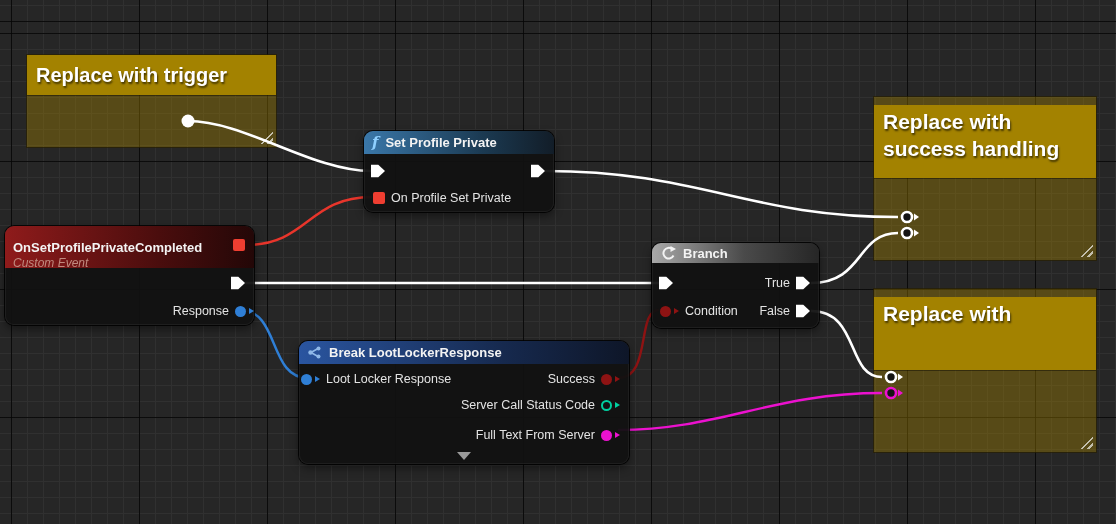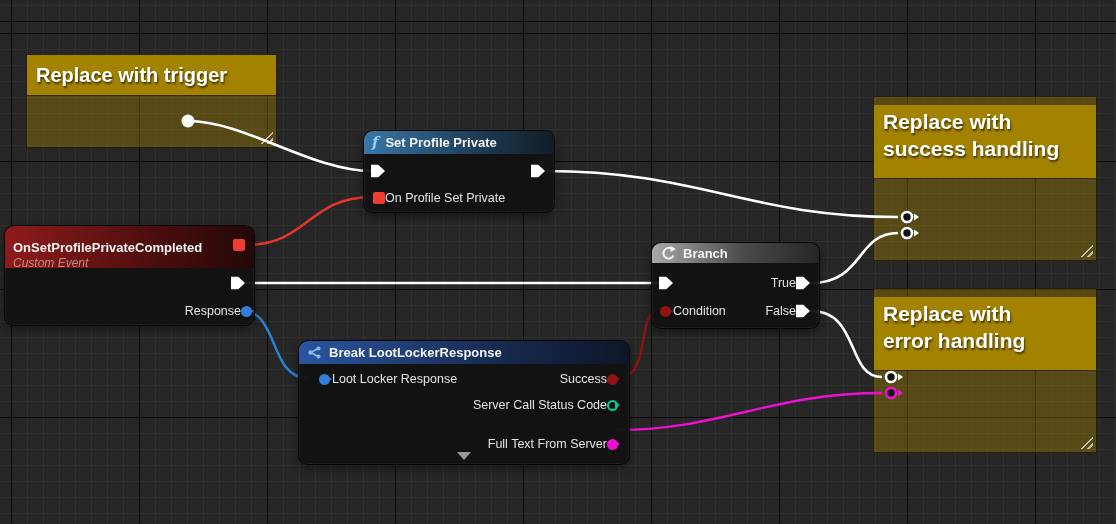--- a/index.html
+++ b/index.html
@@ -31,21 +31,21 @@
   .node-header{position:absolute;left:0;right:0;top:0;display:flex;align-items:center;
     gap:7px;padding:0 8px;border-radius:9px 9px 0 0;color:#f3f3f3;font-weight:bold;font-size:13px;}
   .hdr-func{height:23px;background:linear-gradient(to right,#3a77a9,#1b3a52 62%,#121d28);}
   .hdr-struct{height:23px;background:linear-gradient(to right,#2a55a0,#16294e 62%,#0e1628);}
   .hdr-event{height:42px;background:linear-gradient(to right,#8f1b1b,#4a0d0d 62%,#230707);align-items:flex-start;padding-top:4px;flex-direction:column;}
   .hdr-branch{height:20px;background:linear-gradient(to right,#a8a8a8,#4a4a4a 55%,#262626);}
   .evt-titles{display:flex;flex-direction:column;line-height:1.25;}
   .evt-sub{font-style:italic;font-weight:normal;font-size:12px;color:#c08a7f;}
   .f-icon{font-family:"DejaVu Serif",serif;font-style:italic;font-weight:bold;color:#8fd0ff;font-size:15px;line-height:1;}
   
-  .pin-row{position:absolute;display:flex;align-items:center;font-size:12.5px;color:#e3e3e3;white-space:nowrap;}
+  .pin-row{position:absolute;display:flex;align-items:center;gap:6px;font-size:12.5px;color:#e3e3e3;white-space:nowrap;}
   .row-right{justify-content:flex-end;}
   .exec-pin{width:14px;height:14px;background:#fff;
     clip-path:polygon(0 6%,52% 6%,100% 50%,52% 94%,0 94%);}
   .pin-dot{width:11px;height:11px;border-radius:50%;flex:none;}
   .pin-wedge{width:0;height:0;border-top:3.5px solid transparent;border-bottom:3.5px solid transparent;border-left:5px solid;flex:none;margin-left:-3px;}
   .pin-square{width:12px;height:12px;border-radius:2px;background:#ef3e31;flex:none;}
   .dot-blue{background:#2f7fd6;}        .wedge-blue{border-left-color:#2f7fd6;}
   .dot-darkred{background:#8e1313;}     .wedge-darkred{border-left-color:#8e1313;}
   .dot-teal{background:transparent;border:2.5px solid #00cf9f;width:11px;height:11px;} .wedge-teal{border-left-color:#00cf9f;}
   .dot-magenta{background:#ec11cf;}     .wedge-magenta{border-left-color:#ec11cf;}
@@ -67,21 +67,20 @@
     <div class="bp-comment-header hdr-21" style="height:73px;">
       <div>Replace with</div>
       <div>success handling</div>
     </div>
     <div class="resize-handle"></div>
   </div>
 
   <div class="bp-comment" style="left:874px;top:289px;width:222px;height:163px;">
     <div class="bp-comment-header hdr-21" style="height:73px;">
       <div>Replace with</div>
-      <div>error handling</div>
     </div>
     <div class="resize-handle"></div>
   </div>
 
   <svg class="wires" width="1116" height="524">
 
     <path d="M188,121 C245,121 312,171 371,171" stroke="#ffffff" stroke-width="2.6" fill="none"></path>
 
     <path d="M246,245 C308,245 308,197 372,197" stroke="#e8352b" stroke-width="2.4" fill="none"></path>
 
@@ -190,36 +189,36 @@
   <div class="bp-node" style="left:299px;top:341px;width:330px;height:123px;">
     <div class="node-header hdr-struct">
       <svg width="15" height="13">
         <path d="M4 6.5 L11 2.5 M4 6.5 L11 10.5" stroke="#8fb8e8" stroke-width="1.6" fill="none"></path>
         <circle cx="3.5" cy="6.5" r="2.2" fill="#8fb8e8"></circle>
         <circle cx="11.5" cy="2.5" r="2" fill="#8fb8e8"></circle>
         <circle cx="11.5" cy="10.5" r="2" fill="#8fb8e8"></circle>
       </svg>
       <span>Break LootLockerResponse</span>
     </div>
-    <div class="pin-row" style="left:20px;top:31px;">
+    <div class="pin-row" style="left:2px;top:31px;">
       <span class="pin-dot dot-blue"></span>
         <span class="pin-wedge wedge-blue"></span>
       <span>Loot Locker Response</span>
     </div>
     <div class="pin-row row-right" style="right:9px;top:31px;">
       <span>Success</span>
       <span class="pin-dot dot-darkred"></span>
         <span class="pin-wedge wedge-darkred"></span>
     </div>
     <div class="pin-row row-right" style="right:9px;top:57px;">
       <span>Server Call Status Code</span>
       <span class="pin-dot dot-teal"></span>
         <span class="pin-wedge wedge-teal"></span>
     </div>
-    <div class="pin-row row-right" style="right:9px;top:96px;margin-left:10px;">
+    <div class="pin-row row-right" style="right:9px;top:87px;margin-left:10px;">
       <span>Full Text From Server</span>
       <span class="pin-dot dot-magenta"></span>
         <span class="pin-wedge wedge-magenta"></span>
     </div>
     <div class="expand-arrow"></div>
   </div>
 
 </div>
 
 </body></html>

